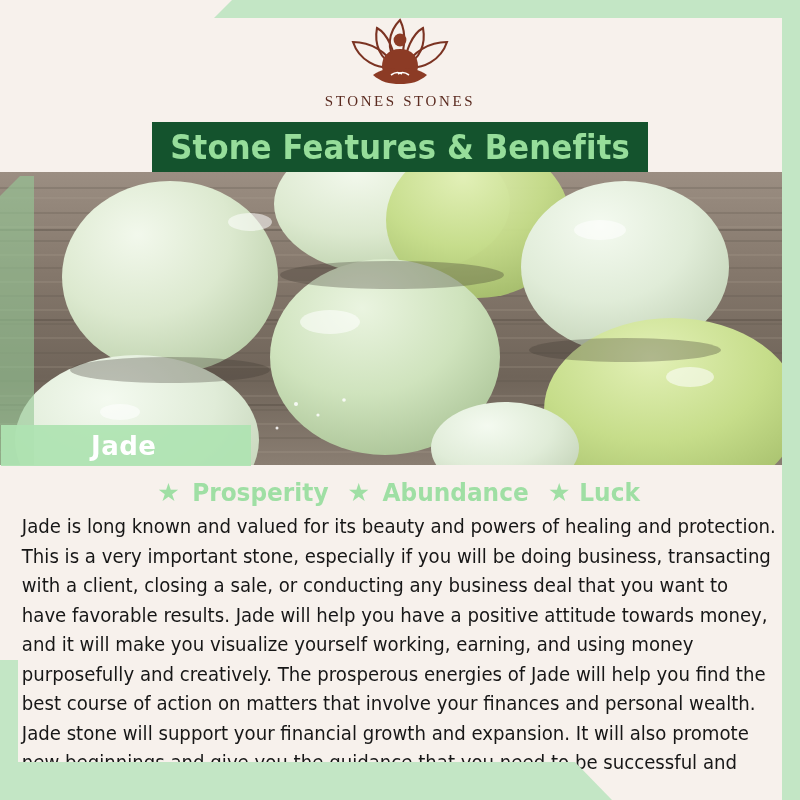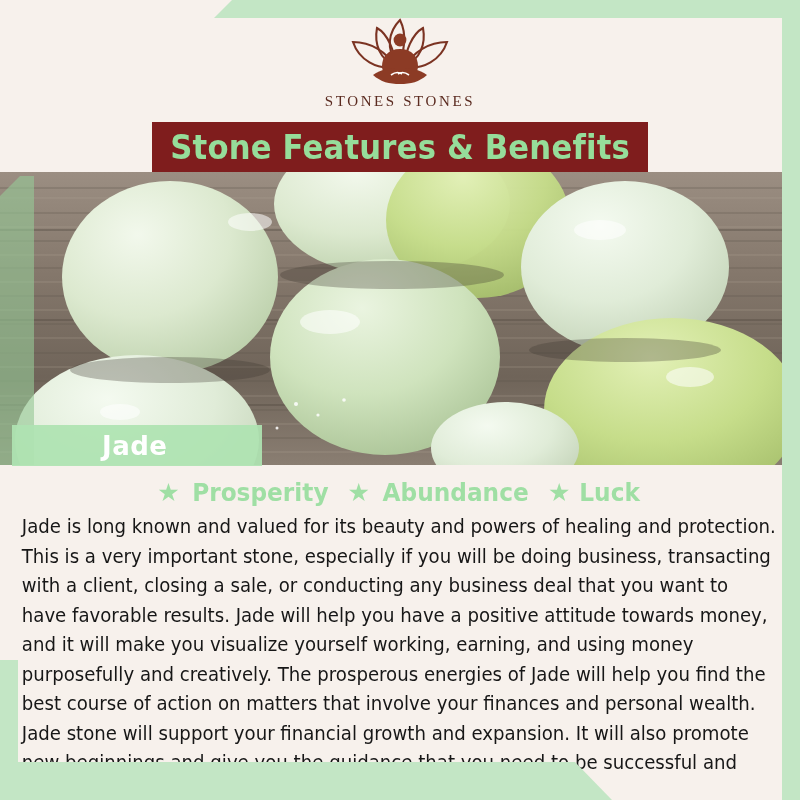--- a/index.html
+++ b/index.html
@@ -73,21 +73,21 @@
     letter-spacing: 2.6px;
     color: #5b2b20;
     font-weight: 400;
   }
 
   
   .title-banner {
     position: absolute;
     top: 122px; left: 152px;
     width: 496px; height: 50px;
-    background: #7f1d1d;
+    background: #14532d;
     display: flex;
     align-items: center;
     justify-content: center;
   }
   .title-text {
     font-family: "DejaVu Sans", sans-serif;
     font-weight: 700;
     font-size: 33px;
     color: #96dd9a;
     letter-spacing: 0.2px;
@@ -109,21 +109,21 @@
     position: absolute;
     top: 172px; left: 0;
     width: 34px; height: 293px;
     background: rgba(150, 200, 150, 0.62);
     clip-path: polygon(0 24px, 20px 4px, 34px 4px, 34px 293px, 0 293px);
   }
 
   
   .jade-bar {
     position: absolute;
-    left: 12px; top: 425px;
+    left: 1px; top: 425px;
     width: 250px; height: 41px;
     background: rgba(174, 227, 177, 0.93);
     display: flex;
     align-items: center;
   }
   .jade-text {
     margin-left: 90px;
     font-family: "DejaVu Sans", sans-serif;
     font-weight: 700;
     font-size: 26px;

